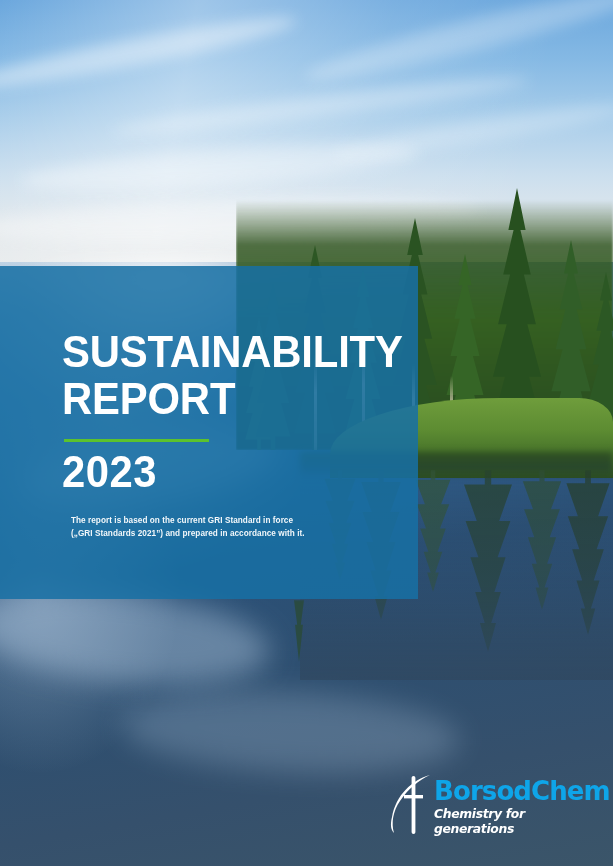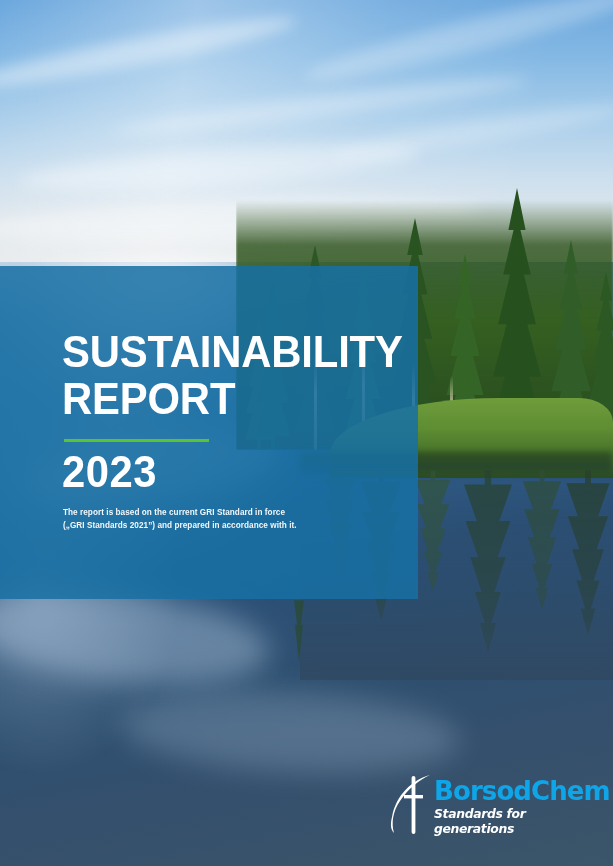--- a/index.html
+++ b/index.html
@@ -258,21 +258,21 @@
     letter-spacing: 0.5px;
     transform: scaleX(0.95);
     transform-origin: left center;
   }
 
   .note {
     position: absolute;
     left: 1px;
     top: 241px;
     width: 280px;
-    margin: 0;
+    margin: 8px;
     color: #f2f7fa;
     font-size: 8.2px;
     line-height: 12.6px;
     font-weight: 700;
     letter-spacing: 0.05px;
     white-space: pre-line;
   }
 
   
   .logo {
@@ -387,17 +387,17 @@
   <div class="logo">
     <div class="logo-mark">
       <svg width="52" height="62" viewBox="0 0 52 62" fill="none" aria-hidden="true">
         <path d="M44 2 C26 7, 10 22, 6 44 C4 52, 5 57, 8 60 C5 50, 7 38, 14 28 C22 16, 33 7, 44 2 Z" fill="#ffffff"></path>
         <path d="M27.5 3 C28.6 3, 29.4 3.9, 29.4 5 L29.4 59 C29.4 60.1, 28.6 61, 27.5 61 C26.4 61, 25.6 60.1, 25.6 59 L25.6 5 C25.6 3.9, 26.4 3, 27.5 3 Z" fill="#ffffff"></path>
         <path d="M18 22 L37 22 L37 25.4 L18 25.4 Z" fill="#ffffff"></path>
       </svg>
     </div>
     <div class="logo-text">
       <p class="logo-name">BorsodChem</p>
-      <p class="logo-tag">Standards for generations</p>
+      <p class="logo-tag">Chemistry for generations</p>
     </div>
   </div>
 
 </div>
 
 </body></html>

